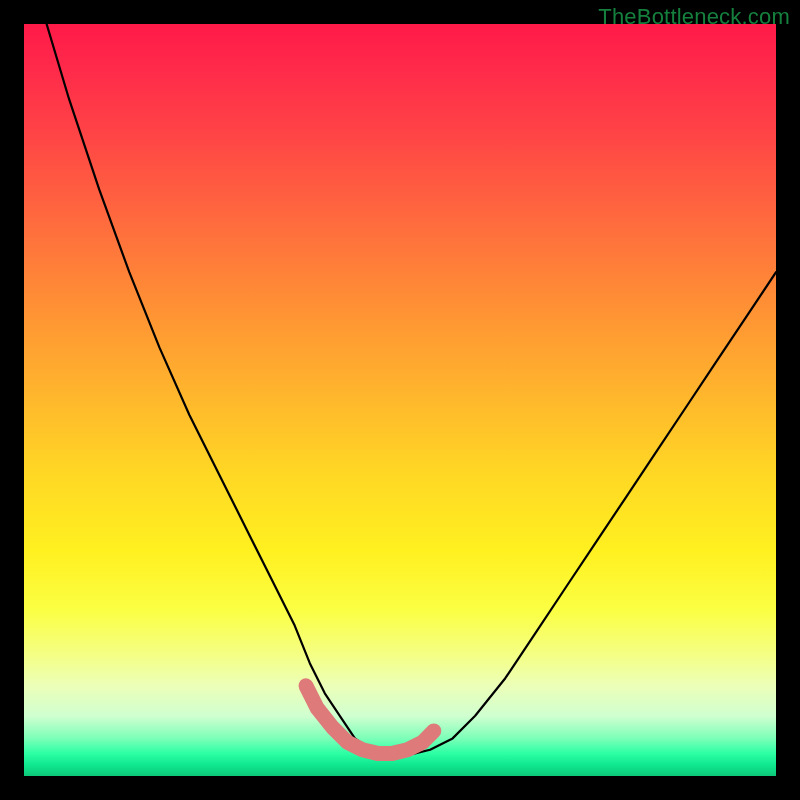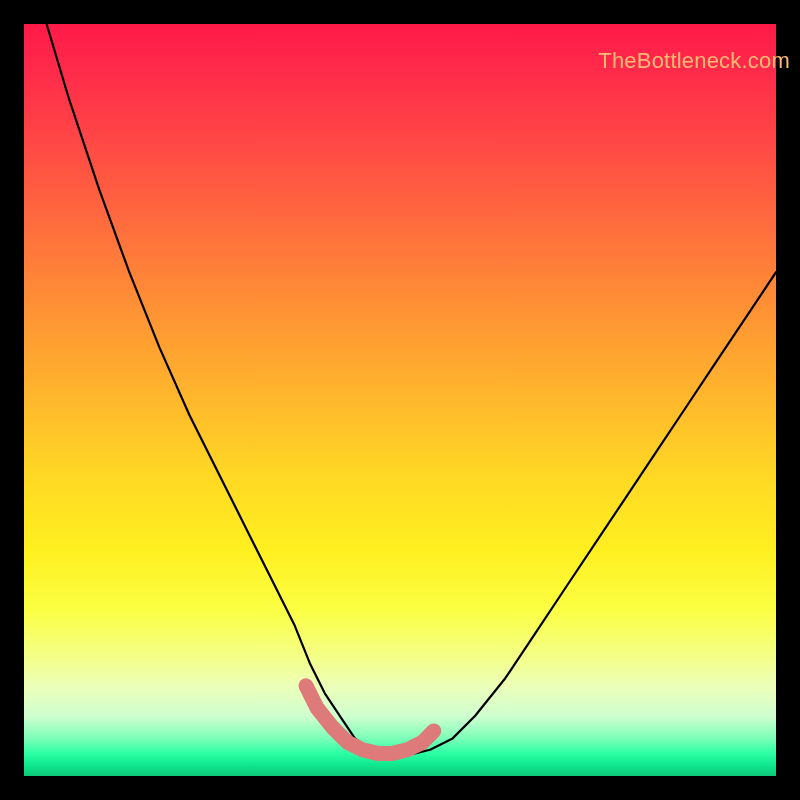--- a/index.html
+++ b/index.html
@@ -44,27 +44,26 @@
       #7cffb8 95%,
       #2cffa4 97%,
       #10e890 98.5%,
       #0cc878 100%
     );
   }
   .watermark {
     position: absolute;
     top: 4px;
     right: 10px;
-    color: #fdba74;
+    color: #15803d;
     font-size: 22px;
     font-weight: 500;
     letter-spacing: 0.2px;
     z-index: 5;
     user-select: none;
-    margin-top: 44px;
   }
   svg.curve {
     position: absolute;
     inset: 0;
     z-index: 3;
   }
 </style>
 </head>
 <body>
 

